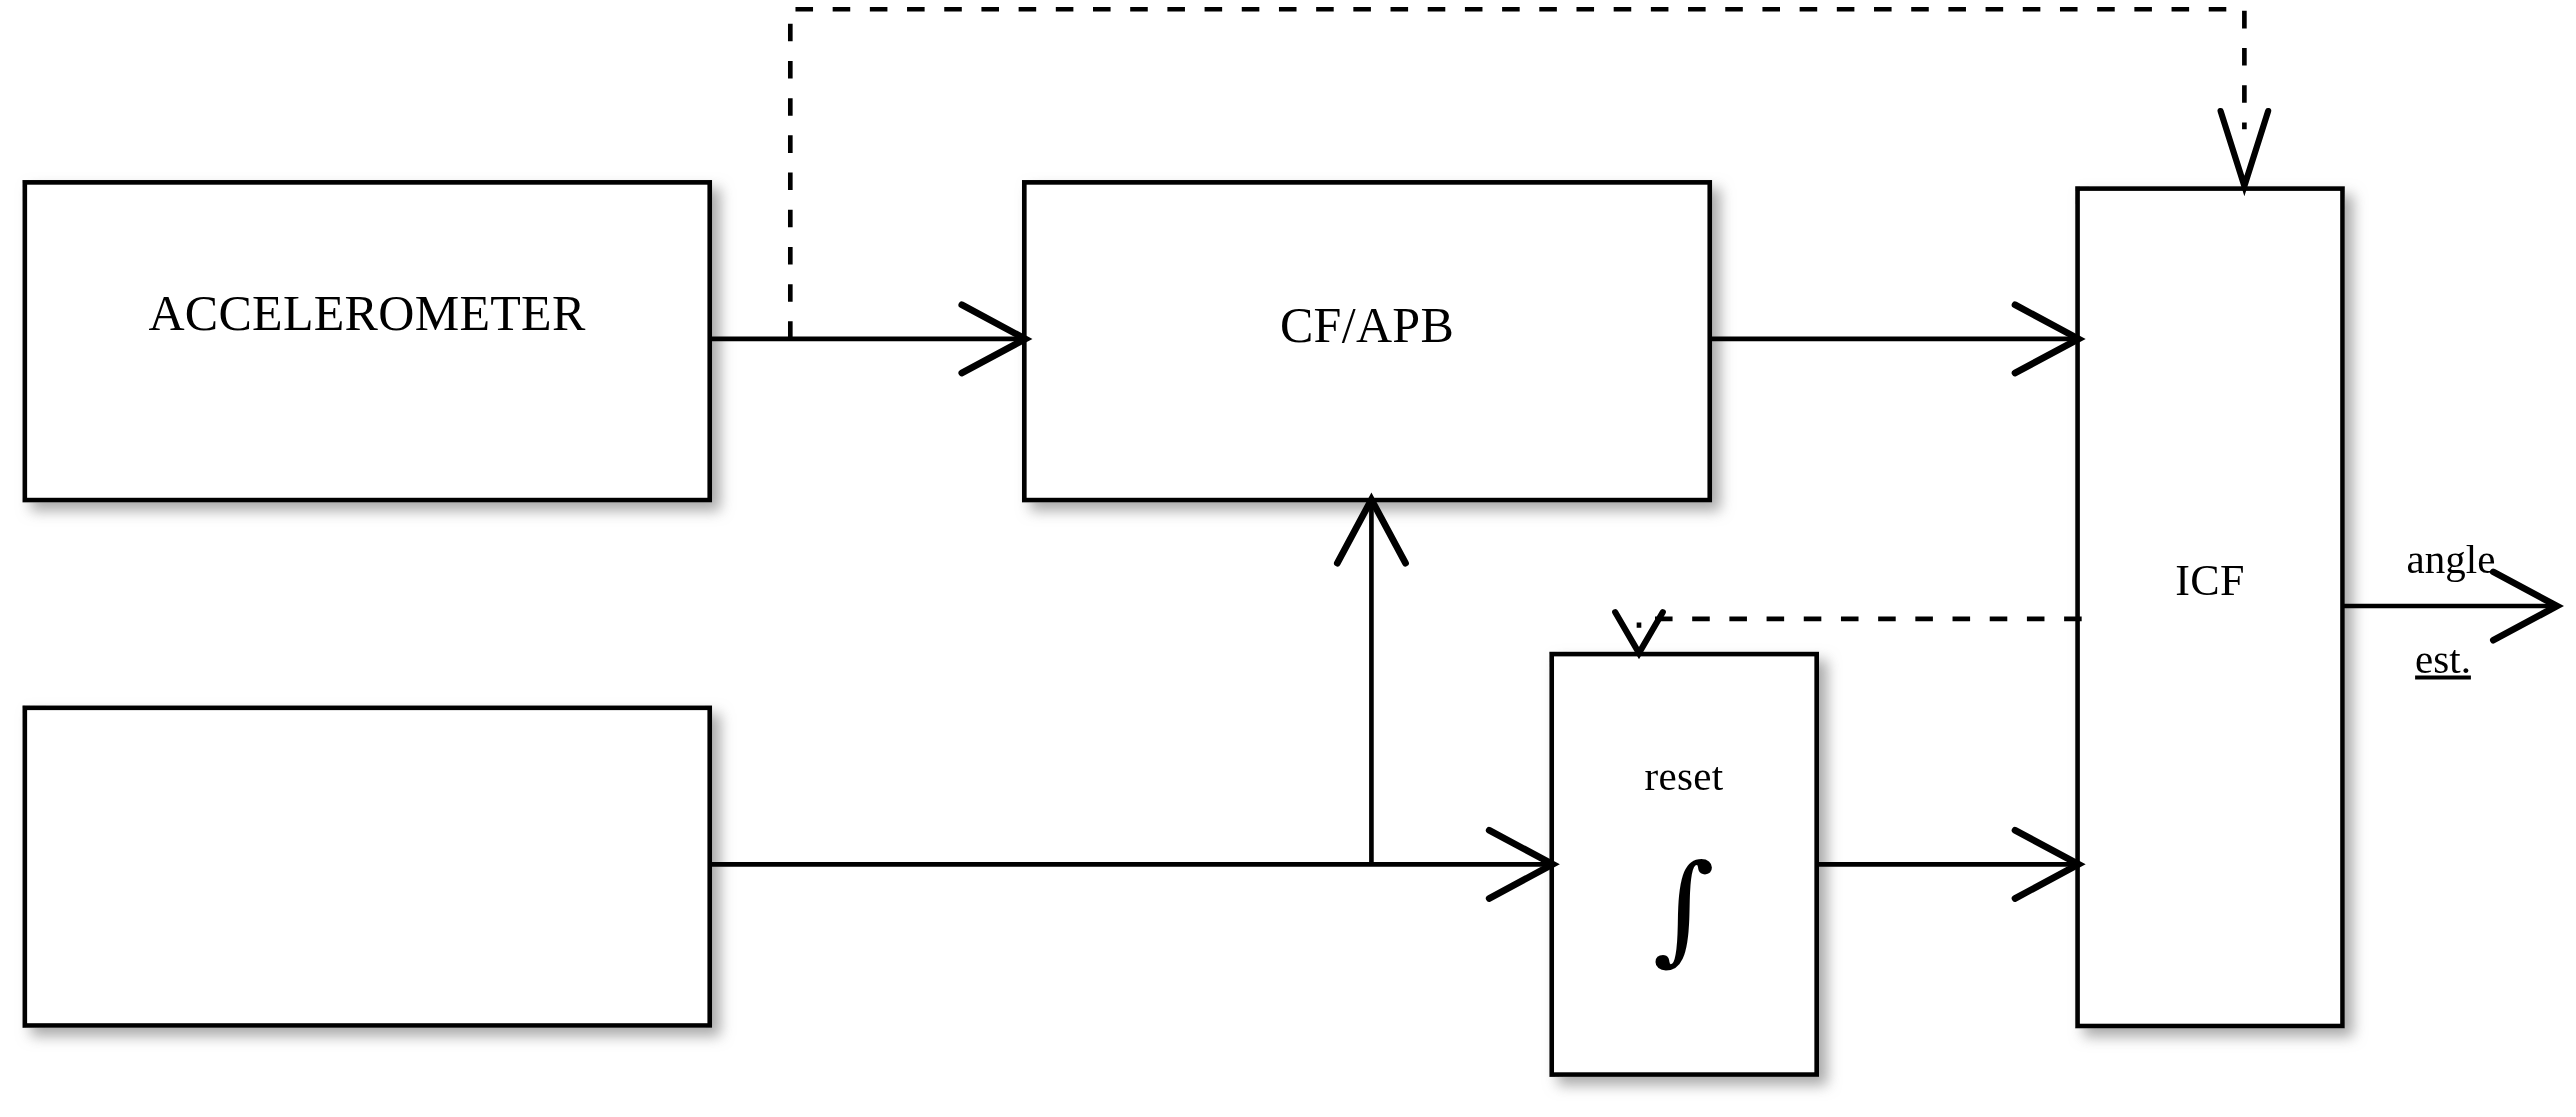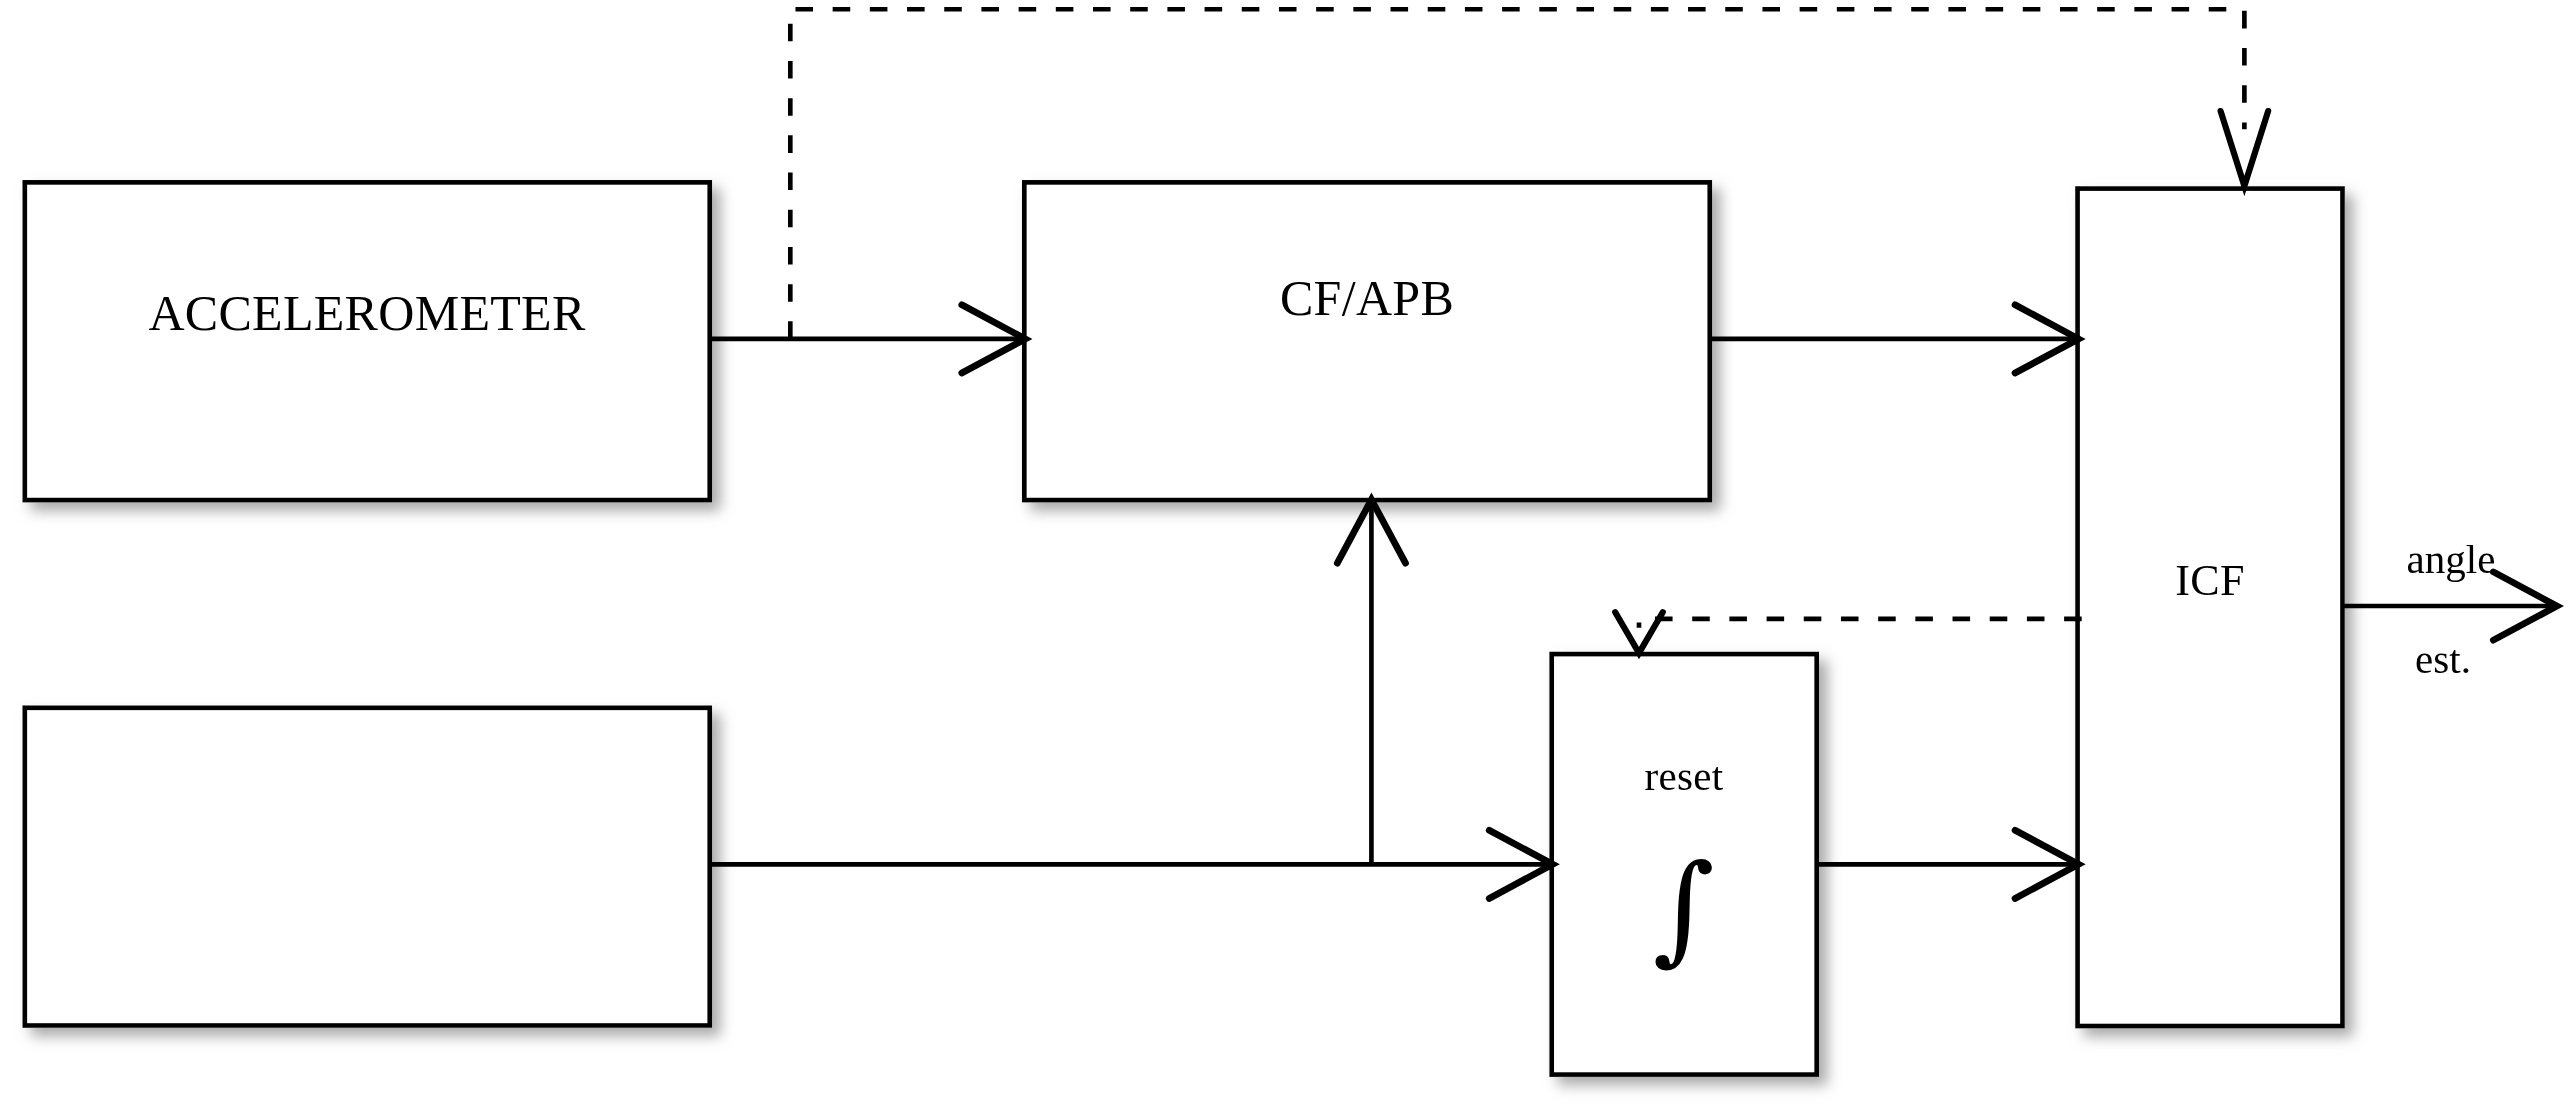--- a/index.html
+++ b/index.html
@@ -119,26 +119,26 @@
 
     <g>
       <path d="M 4030 1198 L 3173 1198 L 3173 1215" fill="none" stroke="#000000" stroke-width="9" stroke-dasharray="34 38" stroke-linecap="butt"></path>
       <polyline points="3127,1185 3173,1264 3219,1185" fill="none" stroke="#000000" stroke-width="12" stroke-linecap="round" stroke-linejoin="miter"></polyline>
     </g>
   </svg>
 
   <div class="blk-label lbl-accelerometer" style="left:367px; top:313px;">ACCELEROMETER</div>
 
 
-  <div class="blk-label lbl-cfapb" style="left:1367px; top:298px;">CF/APB</div>
+  <div class="blk-label lbl-cfapb" style="left:1367px; top:325px;">CF/APB</div>
 
   <div class="blk-label lbl-reset" style="left:1684px; top:776px;">reset</div>
 
   <div class="blk-label lbl-integral" style="left:1684px; top:909px;">∫</div>
 
   <div class="blk-label lbl-icf" style="left:2210px; top:581px;">ICF</div>
 
   <div class="edge-label" style="left:2451px; top:559px;">angle</div>
 
-  <div class="edge-label" style="left:2443px; top:659px;">est.</div>
+  <div class="edge-label" style="left:2443px; top:659px;text-decoration:underline;">est.</div>
 
 </div>
 
 
 </body></html>

